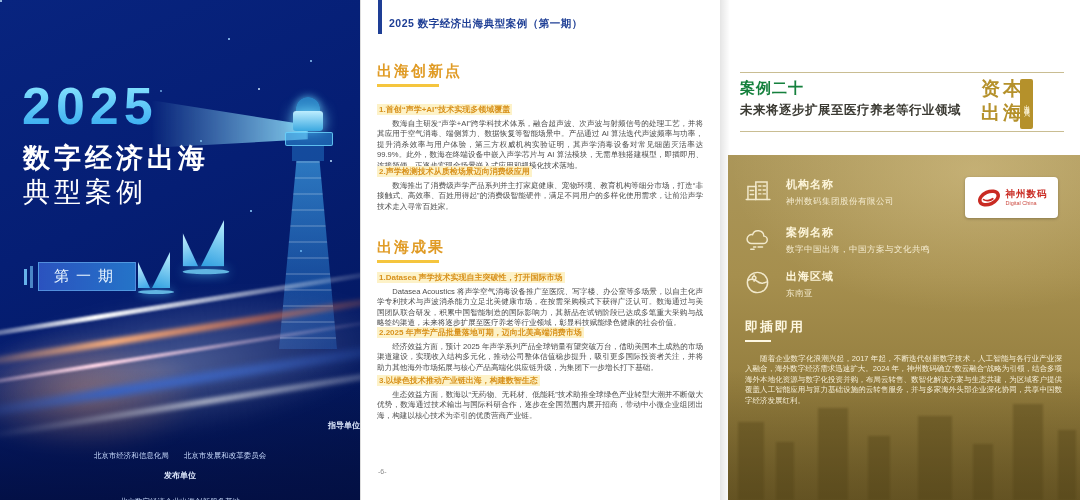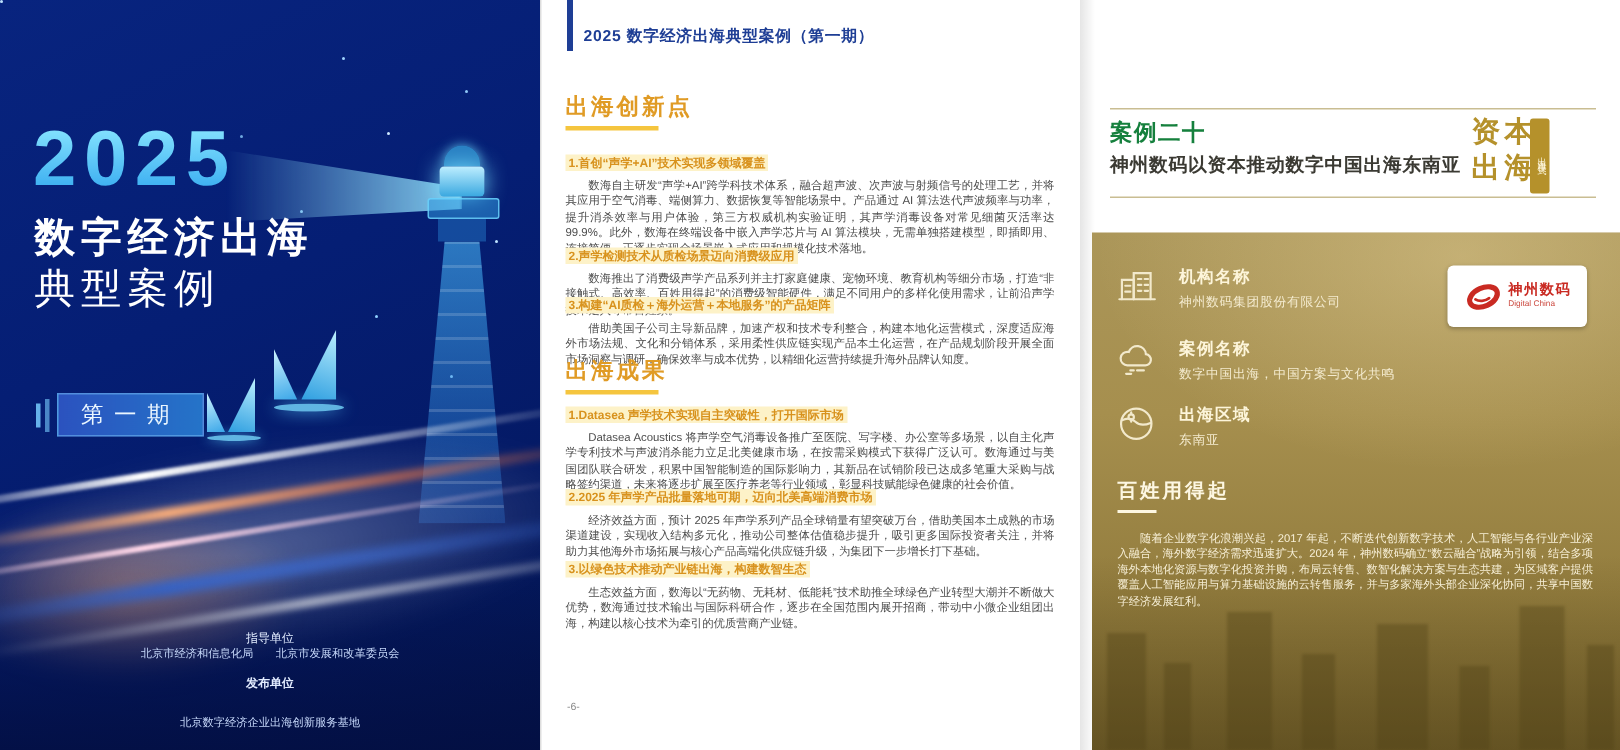--- a/index.html
+++ b/index.html
@@ -60,22 +60,22 @@
     -webkit-background-clip:text;background-clip:text;color:transparent;}
   .c-title1{position:absolute;left:23px;top:140px;font-size:27px;font-weight:bold;color:#ffffff;letter-spacing:4px;}
   .c-title2{position:absolute;left:23px;top:174px;font-size:27px;font-weight:normal;color:#ffffff;letter-spacing:4px;}
   .issue-wrap{position:absolute;left:24px;top:221px;display:flex;align-items:center;margin-top:41px;}
   .issue-bar1{width:3px;height:16px;background:rgba(120,205,255,.85);margin-right:3px;}
   .issue-bar2{width:3px;height:22px;background:rgba(120,205,255,.6);margin-right:5px;}
   .issue-box{padding:4px 15px;font-size:15px;letter-spacing:7px;color:#eaf6ff;
     background:linear-gradient(90deg,rgba(45,85,195,.95),rgba(40,125,210,.9));
     border:1px solid rgba(110,180,240,.6);}
   .c-footer{position:absolute;left:0;right:0;top:420px;text-align:center;color:#cfe0ff;}
-  .f-label{font-size:8px;font-weight:normal;color:#e2ecff;}
-  .f-units{font-size:7.5px;margin-top:0;color:#c6d8fa;}
+  .f-label{font-size:8px;font-weight:bold;color:#e2ecff;text-align:right;}
+  .f-units{font-size:7.5px;margin-top:20px;color:#c6d8fa;}
   .f-label2{font-size:8px;font-weight:bold;margin-top:9px;color:#e2ecff;}
   .f-unit2{font-size:7.5px;margin-top:16px;color:#c6d8fa;}
   .f-date{font-size:9px;margin-top:12px;color:#d8e6ff;letter-spacing:1px;}
 
   
   .pmid{position:absolute;left:360px;top:0;width:360px;height:500px;background:#ffffff;
     border-left:1px solid #dddddd;border-right:1px solid #e4e4e4;}
   .pmid-header{position:absolute;left:17px;top:0;display:flex;}
   .hbar{width:4px;height:34px;background:#1e3e95;margin-right:7px;}
   .htext{align-self:flex-end;padding-bottom:3px;font-size:10.5px;font-weight:bold;color:#1e3e95;letter-spacing:.5px;}
@@ -199,24 +199,20 @@
     </div>
 
     <div class="item" style="top:98px;">
       <span class="item-h">1.首创“声学+AI”技术实现多领域覆盖</span>
       <div class="item-b">数海自主研发“声学+AI”跨学科技术体系，融合超声波、次声波与射频信号的处理工艺，并将其应用于空气消毒、端侧算力、数据恢复等智能场景中。产品通过 AI 算法迭代声波频率与功率，提升消杀效率与用户体验，第三方权威机构实验证明，其声学消毒设备对常见细菌灭活率达 99.9%。此外，数海在终端设备中嵌入声学芯片与 AI 算法模块，无需单独搭建模型，即插即用、连接简便，正逐步实现全场景嵌入式应用和规模化技术落地。</div>
     </div>
     <div class="item" style="top:160px;">
       <span class="item-h">2.声学检测技术从质检场景迈向消费级应用</span>
       <div class="item-b">数海推出了消费级声学产品系列并主打家庭健康、宠物环境、教育机构等细分市场，打造“非接触式、高效率、百姓用得起”的消费级智能硬件，满足不同用户的多样化使用需求，让前沿声学技术走入寻常百姓家。</div>
     </div>
-    <div class="item" style="top:193px;">
-      <span class="item-h">3.构建“AI质检＋海外运营＋本地服务”的产品矩阵</span>
-      <div class="item-b">借助美国子公司主导新品牌，加速产权和技术专利整合，构建本地化运营模式，深度适应海外市场法规、文化和分销体系，采用柔性供应链实现产品本土化运营，在产品规划阶段开展全面市场洞察与调研，确保效率与成本优势，以精细化运营持续提升海外品牌认知度。</div>
-    </div>
 
     <div class="sec" style="top:238px;">
       <div class="sec-title">出海成果</div>
       <div class="sec-underline"></div>
     </div>
 
     <div class="item" style="top:266px;">
       <span class="item-h">1.Datasea 声学技术实现自主突破性，打开国际市场</span>
       <div class="item-b">Datasea Acoustics 将声学空气消毒设备推广至医院、写字楼、办公室等多场景，以自主化声学专利技术与声波消杀能力立足北美健康市场，在按需采购模式下获得广泛认可。数海通过与美国团队联合研发，积累中国智能制造的国际影响力，其新品在试销阶段已达成多笔重大采购与战略签约渠道，未来将逐步扩展至医疗养老等行业领域，彰显科技赋能绿色健康的社会价值。</div>
     </div>
@@ -229,21 +225,21 @@
       <div class="item-b">生态效益方面，数海以“无药物、无耗材、低能耗”技术助推全球绿色产业转型大潮并不断做大优势，数海通过技术输出与国际科研合作，逐步在全国范围内展开招商，带动中小微企业组团出海，构建以核心技术为牵引的优质营商产业链。</div>
     </div>
 
     <div class="pagenum">-6-</div>
   </section>
 
   <section class="pright">
     <div class="spine-shadow"></div>
     <div class="rp-line line1"></div>
     <div class="case-label">案例二十</div>
-    <div class="case-title">神州数码以资本推动数字中国出海东南亚</div>
+    <div class="case-title">未来将逐步扩展至医疗养老等行业领域</div>
     <div class="mode">
       <div>资本</div>
       <div>出海</div>
     </div>
     <div class="mode-badge">出海模式</div>
     <div class="rp-line line2"></div>
 
     <div class="gold">
       <div class="gold-haze"></div>
       <div class="city"></div>
@@ -306,21 +302,21 @@
             <path d="M7 11.5c2.2 1.4 6 1.2 8.5-.8" stroke-width="1.6"></path>
           </g>
         </svg>
         <div class="logo-texts">
           <div class="logo-name">神州数码</div>
           <div class="logo-sub">Digital China</div>
         </div>
       </div>
 
       <div class="bg-sec">
-        <div class="bg-title">百姓用得起</div>
+        <div class="bg-title">即插即用</div>
         <div class="bg-underline"></div>
         <div class="bg-paras">
           <p class="bg-p">随着企业数字化浪潮兴起，2017 年起，不断迭代创新数字技术，人工智能与各行业产业深入融合，海外数字经济需求迅速扩大。2024 年，神州数码确立“数云融合”战略为引领，结合多项海外本地化资源与数字化投资并购，布局云转售、数智化解决方案与生态共建，为区域客户提供覆盖人工智能应用与算力基础设施的云转售服务，并与多家海外头部企业深化协同，共享中国数字经济发展红利。</p>
         </div>
       </div>
     </div>
   </section>
 
 </div>
 

